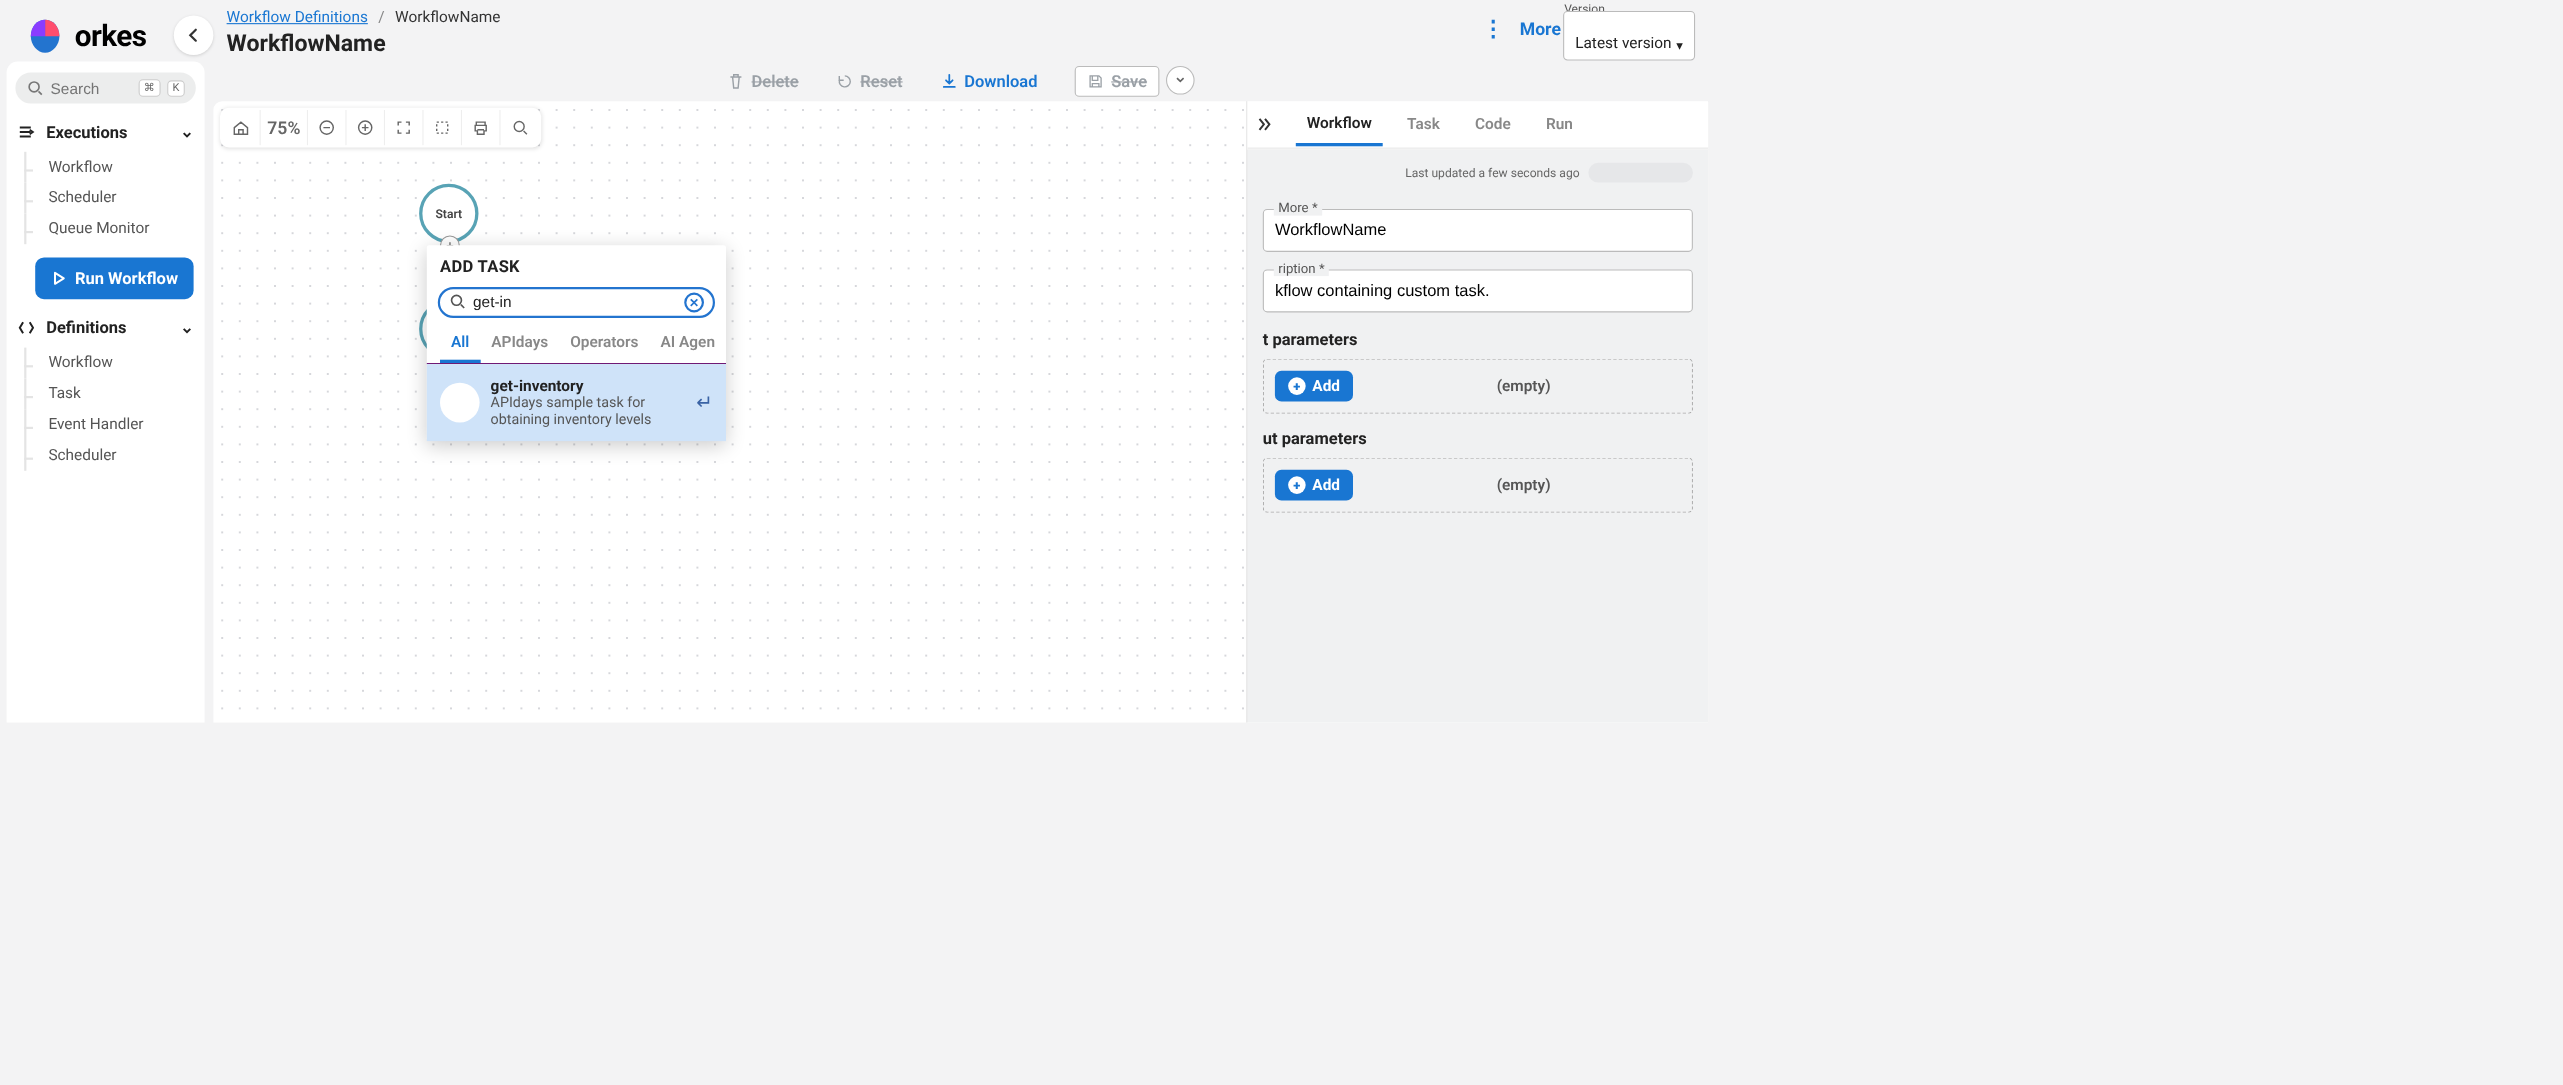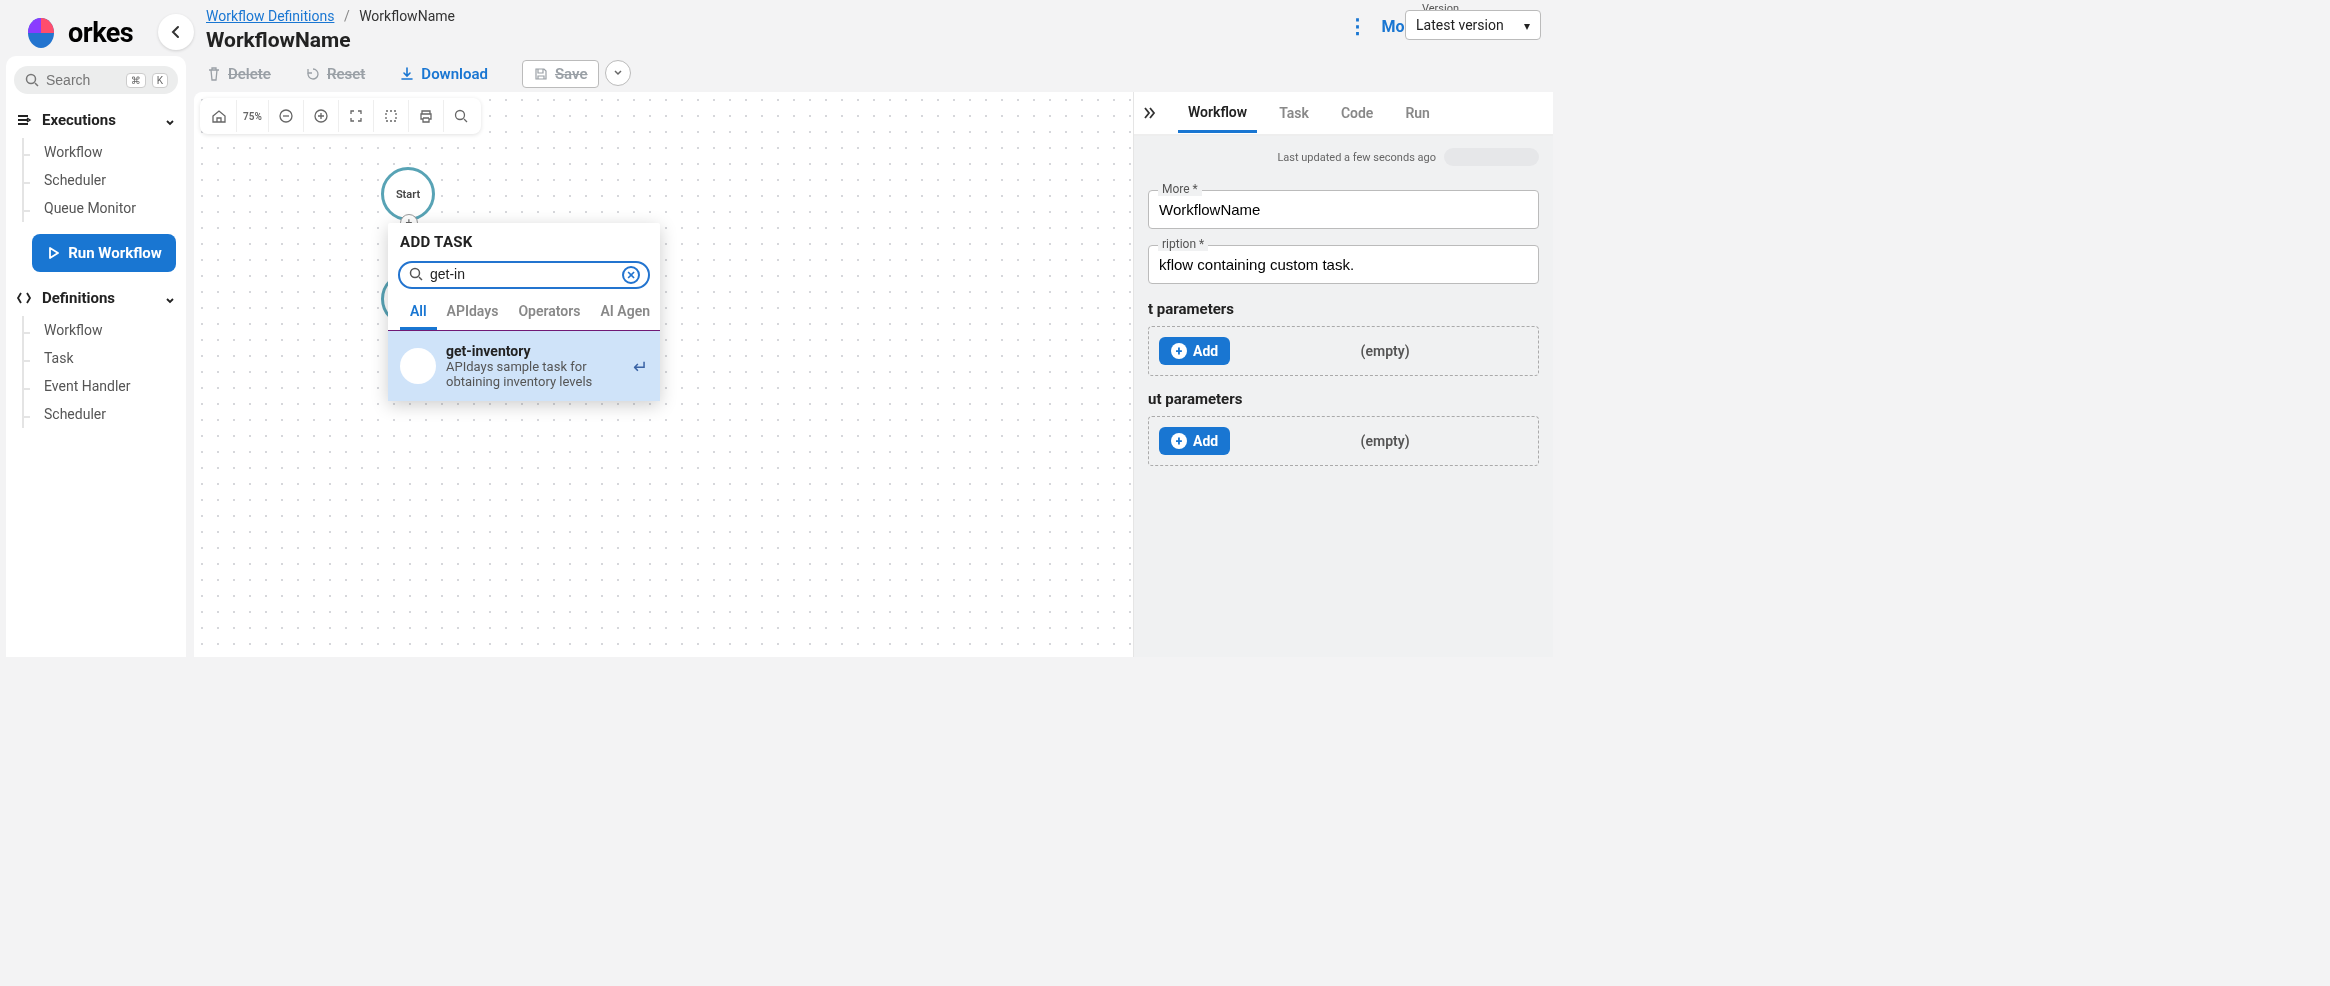--- a/index.html
+++ b/index.html
@@ -27,30 +27,30 @@
   }
   .breadcrumb { position: absolute; left: 206px; top: 8px; font-size: 14px; }
   .breadcrumb-link { color: #1976d2; text-decoration: underline; }
   .breadcrumb-sep { color: #888; margin: 0 6px; }
   .breadcrumb-current { color: #333; }
   .page-title { position: absolute; left: 206px; top: 28px; font-size: 21px; font-weight: 700; }
   .more-btn { position: absolute; right: 134px; top: 16px; display:flex; align-items:center; color:#1976d2; font-weight:700; font-size:16px; cursor:pointer; }
   .more-dots { margin-right: 14px; font-size: 20px; line-height: 1; }
   .version-box {
     position: absolute; right: 12px; top: 10px;
-    width: 136px;
+    width: 120px;
     border: 1px solid #bbb; border-radius: 4px; background: #fff;
-    padding: 6px 10px 6px 10px;
+    padding: 21px 10px 6px 10px;
     display:flex; align-items:flex-end; justify-content:space-between;
   }
   .version-label { position:absolute; right: 92px; top: 2px; font-size:11px; color:#555; background:#f3f3f4; padding:0 2px; }
   .version-value { font-size: 14px; color:#222; }
   .version-caret { font-size: 12px; }
   
-  .action-bar { position:absolute; top:58px; left:206px; right:12px; height:32px; display:flex; justify-content:flex-start; align-items:center; gap:34px; }
+  .action-bar { position:absolute; top:58px; left:206px; right:12px; height:32px; display:flex; justify-content:center; align-items:center; gap:34px; }
   .action-item { display:flex; align-items:center; gap:6px; font-size:15px; font-weight:600; cursor:pointer; }
   .action-disabled { color:#9aa0a6; text-decoration: line-through; }
   .action-blue { color:#1976d2; }
   .action-boxed { border:1px solid #bbb; border-radius:4px; padding:4px 10px; background:#fff; }
   .action-more-caret {
     border:1px solid #bbb; border-radius:50%; width:26px; height:26px;
     display:flex; align-items:center; justify-content:center; background:#fff; cursor:pointer;
   }
   
   .sidebar {
@@ -85,21 +85,21 @@
     background-image: radial-gradient(#d6d7db 1px, transparent 1px);
     background-size:16px 16px;
   }
   .canvas-toolbar {
     position:absolute; top:6px; left:6px;
     display:flex; background:#fff; border-radius:8px; box-shadow:0 1px 4px rgba(0,0,0,.12);
     padding:2px;
   }
   .ct-btn { width:35px; height:32px; display:flex; align-items:center; justify-content:center; color:#555; cursor:pointer; border-right:1px solid #eee; }
   .ct-btn:last-child { border-right:none; }
-  .zoom-val { font-size:10px; font-weight:600; color:#666; padding:0 6px; display:flex; align-items:center; border-right:1px solid #eee;}
+  .zoom-val { font-size:16px; font-weight:600; color:#666; padding:0 6px; display:flex; align-items:center; border-right:1px solid #eee;}
   .node-start, .node-end {
     position:absolute; width:54px; height:54px; border:3px solid #58a3b5; border-radius:50%;
     display:flex; align-items:center; justify-content:center; font-size:11px; font-weight:600; color:#444;
     background:#fff;
   }
   .node-start { top:75px; left:187px; }
   .node-end   { top:180px; left:187px; color:#444; }
   .plus-circle {
     position:absolute; width:18px; height:18px; border:1px solid #999; border-radius:50%; background:#fff;
     display:flex; align-items:center; justify-content:center; font-size:12px; color:#666; top:122px; left:206px;

